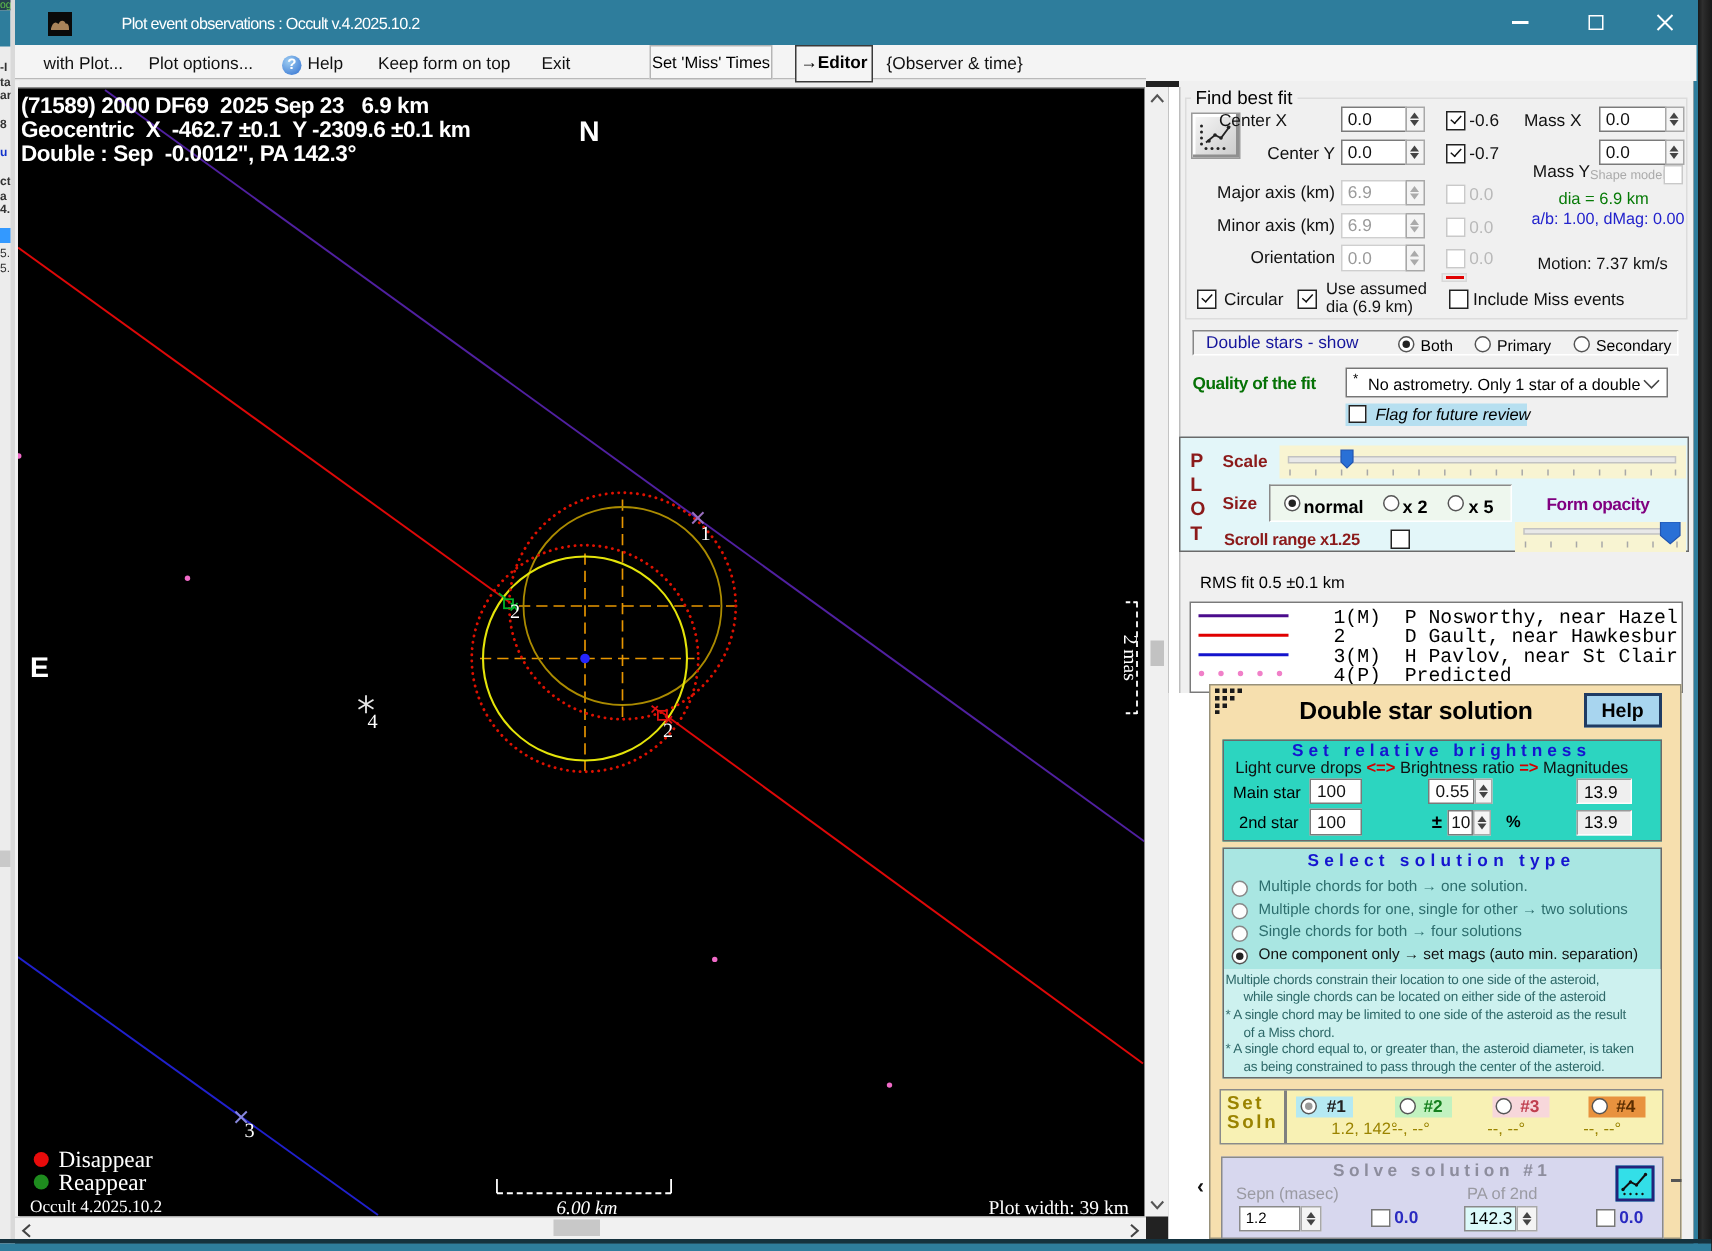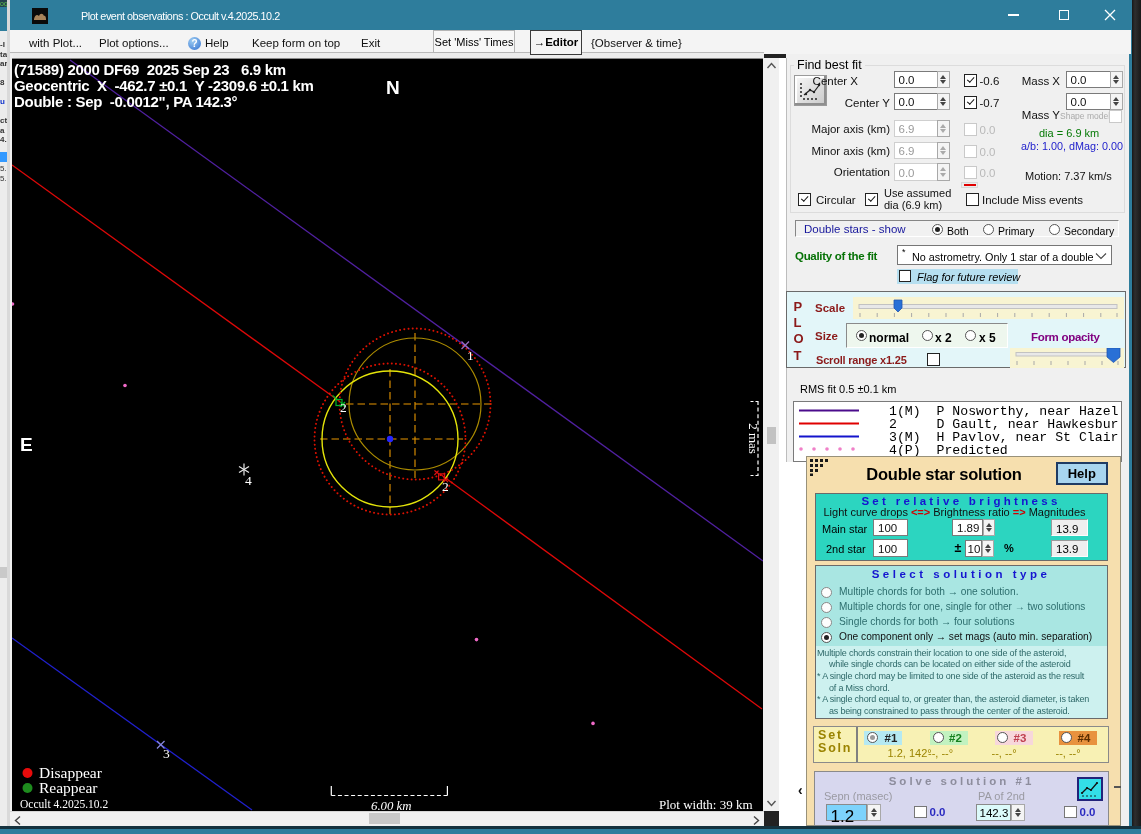--- a/index.html
+++ b/index.html
@@ -205,21 +205,21 @@
 <div class="lbl" style="left:758px;top:74.5px;width:100px;text-align:right;">Center X</div>
 <div class="fld" style="left:893.5px;top:70.5px;width:44px;height:17.5px;">0.0</div>
 <div class="spin" style="left:936.5px;top:70.5px;height:17.5px;">
     <i class="up"></i>
     <i class="dn"></i>
   </div>
 <div class="cb" style="left:964px;top:73.5px;">
     <span class="chk"></span>
   </div>
 <div class="lbl" style="left:979.5px;top:74.5px;">-0.6</div>
-<div class="lbl" style="left:1016px;top:75px;width:44px;text-align:right;">Mass X</div>
+<div class="lbl" style="left:1016px;top:75px;width:44px;text-align:left;">Mass X</div>
 <div class="fld" style="left:1065.5px;top:70.5px;width:45px;height:17.5px;">0.0</div>
 <div class="spin" style="left:1109.5px;top:70.5px;height:17.5px;">
     <i class="up"></i>
     <i class="dn"></i>
   </div>
 <div class="lbl" style="left:790px;top:96.5px;width:100px;text-align:right;">Center Y</div>
 <div class="fld" style="left:893.5px;top:92.5px;width:44px;height:17.5px;">0.0</div>
 <div class="spin" style="left:936.5px;top:92.5px;height:17.5px;">
     <i class="up"></i>
     <i class="dn"></i>
@@ -390,21 +390,21 @@
     </g>
   </svg>
 <div class="abs" style="left:805px;top:464.5px;width:278px;text-align:center;font-size:16.5px;letter-spacing:-0.2px;font-weight:bold;color:#000;">Double star solution</div>
 <div class="abs" style="left:1056px;top:462px;width:51.5px;height:23px;background:#a8d5ef;border:2px solid #1f3b63;text-align:center;font-size:13px;font-weight:bold;padding-top:2px;">Help</div>
 
 <div class="abs" style="left:814.5px;top:492.5px;width:293px;height:68.5px;background:#2cd5c0;border:1px solid #6a6a6a;"></div>
 <div class="abs" style="left:814.5px;top:494.5px;width:293px;text-align:center;font-size:11.5px;font-weight:bold;letter-spacing:3.3px;color:#1515d0;">Set relative brightness</div>
 <div class="abs" style="left:823.5px;top:506px;font-size:11px;color:#111;">Light curve drops <b style="color:#d00000">&lt;=&gt;</b> Brightness ratio <b style="color:#d00000">=&gt;</b> Magnitudes</div>
 <div class="abs" style="left:822px;top:522.5px;font-size:11px;">Main star</div>
 <div class="fld" style="left:873px;top:518.8px;width:35px;height:17.5px;">100</div>
-<div class="fld" style="left:952px;top:518.5px;width:31px;height:17px;">1.89</div>
+<div class="fld" style="left:952px;top:518.5px;width:31px;height:17px;">0.55</div>
 <div class="spin" style="left:983px;top:518.5px;width:12px;height:17px;">
     <i class="up"></i>
     <i class="dn"></i>
   </div>
 <div class="abs" style="left:1051px;top:519px;width:37px;height:17px;background:#efefef;border-top:1px solid #9a9a9a;border-left:1px solid #9a9a9a;border-right:1px solid #fdfdfd;border-bottom:1px solid #fdfdfd;font-size:11.5px;padding:2.5px 0 0 4px;">13.9</div>
 <div class="abs" style="left:826px;top:542.5px;font-size:11px;">2nd star</div>
 <div class="fld" style="left:873px;top:539.3px;width:35px;height:17.5px;">100</div>
 <div class="abs" style="left:954.5px;top:540.5px;font-size:12.5px;font-weight:bold;">±</div>
 <div class="fld" style="left:964.5px;top:539.5px;width:17px;height:17px;padding-left:2px;">10</div>
 <div class="spin" style="left:981.5px;top:539.5px;width:12px;height:17px;">
@@ -461,21 +461,21 @@
         <circle cx="12" cy="11" r="1.1"></circle>
         <circle cx="18" cy="4" r="1.1"></circle>
         <circle cx="4" cy="17" r="0.8"></circle>
         <circle cx="8" cy="17" r="0.8"></circle>
         <circle cx="12" cy="17" r="0.8"></circle>
         <circle cx="16" cy="17" r="0.8"></circle>
       </g>
     </svg></div>
 <div class="abs" style="left:824px;top:790px;font-size:11px;color:#9a9aa2;">Sepn (masec)</div>
 <div class="abs" style="left:978px;top:790px;font-size:11px;color:#9a9aa2;">PA of 2nd</div>
-<div class="abs" style="left:825.5px;top:803.5px;width:41px;height:17.5px;background:#7dd3fc;border:1px solid #8a8a8a;font-size:17px;padding:2.5px 0 0 4px;">1.2</div>
+<div class="abs" style="left:825.5px;top:803.5px;width:41px;height:17.5px;background:#ffffff;border:1px solid #8a8a8a;font-size:10px;padding:2.5px 0 0 4px;">1.2</div>
 <div class="spin" style="left:866.5px;top:803.5px;width:14px;height:17.5px;">
     <i class="up"></i>
     <i class="dn"></i>
   </div>
 <div class="cb" style="left:914px;top:805.5px;width:12.5px;height:12.5px;border-color:#777;"></div>
 <div class="abs" style="left:929.5px;top:805.5px;font-size:11.5px;font-weight:bold;color:#2a2ac0;">0.0</div>
 <div class="abs" style="left:975.5px;top:803.5px;width:35px;height:17.5px;background:#dcfafa;border:1px solid #8a8a8a;font-size:11.5px;padding:2.5px 0 0 3px;">142.3</div>
 <div class="spin" style="left:1010.5px;top:803.5px;width:14px;height:17.5px;">
     <i class="up"></i>
     <i class="dn"></i>

